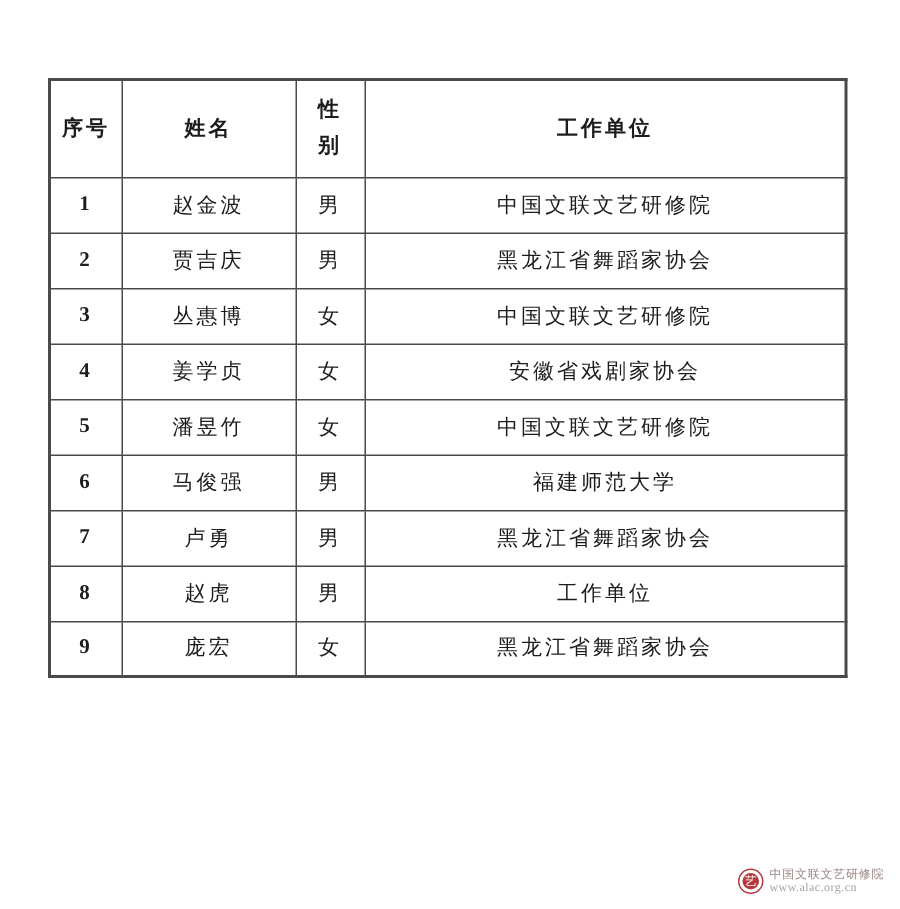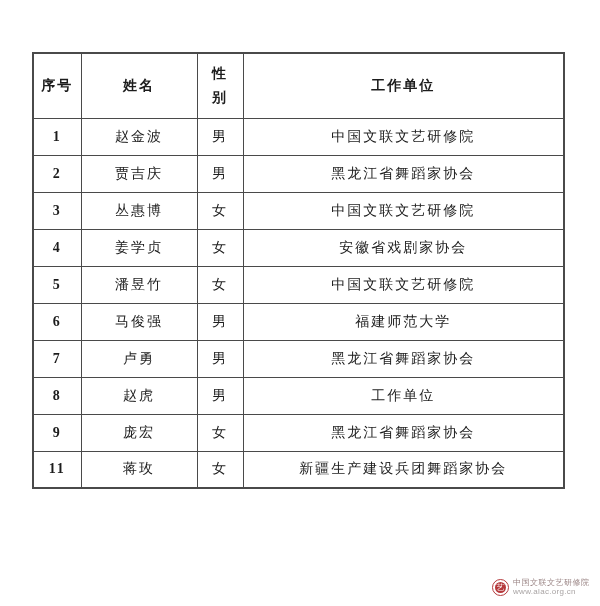--- a/index.html
+++ b/index.html
@@ -73,21 +73,21 @@
     color: #9a8484;
     letter-spacing: 0.5px;
     line-height: 9px;
     font-family: "Liberation Sans", "DejaVu Sans", sans-serif;
   }
   .footer-url {
     font-size: 8px;
     color: #a9a4a4;
     line-height: 10px;
     letter-spacing: 0.3px;
-    font-family: Liberation Sans, sans-serif;
+    font-family: Liberation Serif, serif;
   }
 </style>
 </head>
 <body>
 
 <div class="page">
 
   <table class="roster">
     <colgroup>
       <col style="width:48px">
@@ -166,26 +166,20 @@
     </tr>
 
     <tr class="data-row">
       <td class="idx-cell">9</td>
       <td>庞宏</td>
       <td>女</td>
       <td>黑龙江省舞蹈家协会</td>
     </tr>
 
 
-    <tr class="data-row">
-      <td class="idx-cell">11</td>
-      <td>蒋玫</td>
-      <td>女</td>
-      <td>新疆生产建设兵团舞蹈家协会</td>
-    </tr>
   </tbody>
   </table>
 
   <div class="footer-logo">
     <span class="logo-seal">
       <span class="seal-inner">艺</span>
     </span>
     <span class="footer-text">
       <span class="footer-org">中国文联文艺研修院</span>
       <span class="footer-url">www.alac.org.cn</span>

